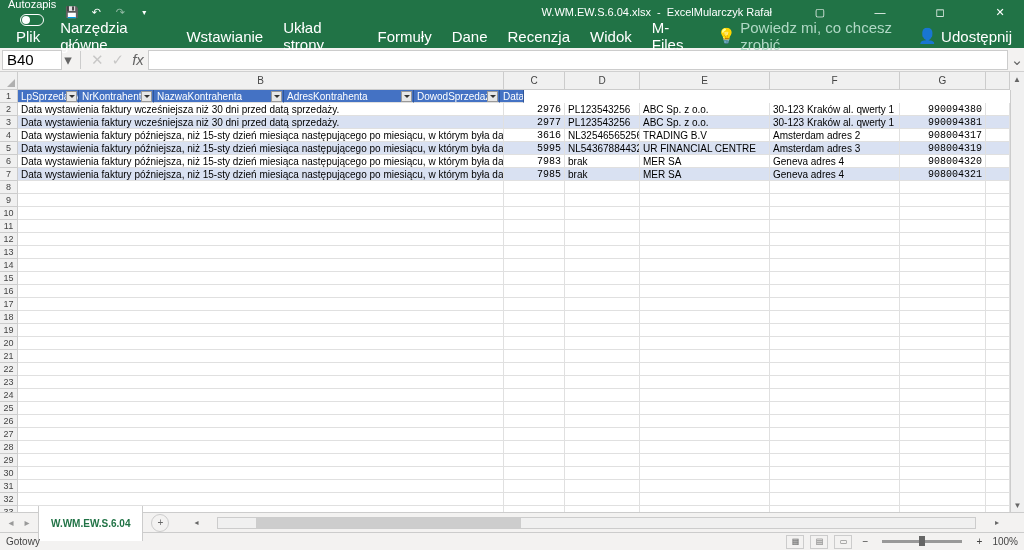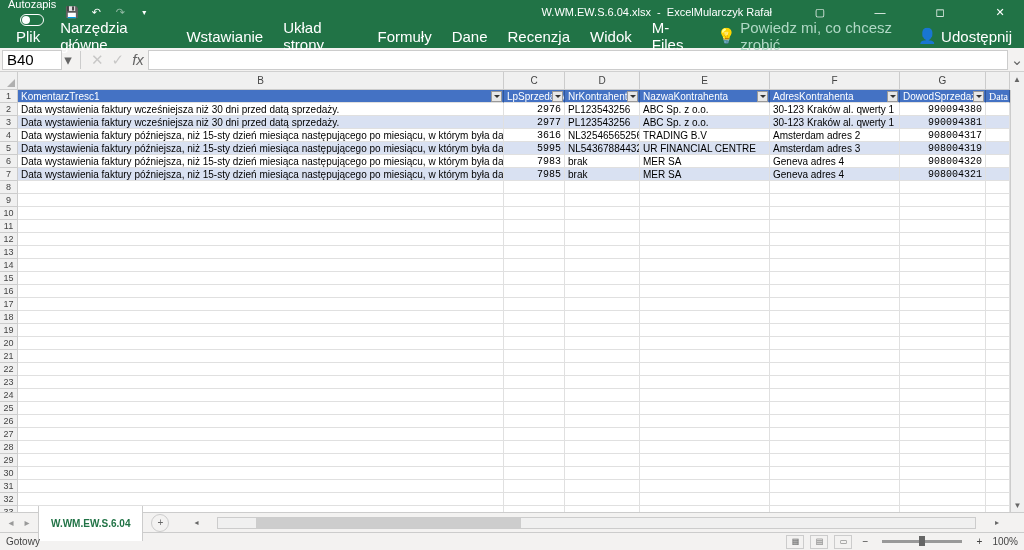--- a/index.html
+++ b/index.html
@@ -81,21 +81,21 @@
 .grid-top { display: flex; }
 .grid-body { display: flex; flex: 1; overflow: hidden; }
 
 
 .c-B { width: 486px; }
 .c-C { width: 61px; }
 .c-D { width: 75px; }
 .c-E { width: 130px; }
 .c-F { width: 130px; }
 .c-G { width: 86px; }
-.c-H { width: 24px; font-family: Liberation Serif, serif; }
+.c-H { width: 24px; }
 </style>
 </head>
 <body>
 
 <div class="title-bar">
   <div class="title-left">
     <span class="autosave-toggle">
       <span>Autozapis</span>
       <span class="toggle-switch">
           <span class="toggle-knob"></span>
@@ -200,21 +200,20 @@
         <div class="row-h">27</div>
         <div class="row-h">28</div>
         <div class="row-h">29</div>
         <div class="row-h">30</div>
         <div class="row-h">31</div>
         <div class="row-h">32</div>
         <div class="row-h">33</div>
       </div>
     <div class="cells" id="cells-area">
         <div class="cell-row header-row">
-          <div class="cell c-B">KomentarzTresc1<div class="filter-btn"></div></div>
           <div class="cell c-C">LpSprzedazy<div class="filter-btn"></div></div>
           <div class="cell c-D">NrKontrahenta<div class="filter-btn"></div></div>
           <div class="cell c-E">NazwaKontrahenta<div class="filter-btn"></div></div>
           <div class="cell c-F">AdresKontrahenta<div class="filter-btn"></div></div>
           <div class="cell c-G">DowodSprzedazy<div class="filter-btn"></div></div>
           <div class="cell c-H">Data</div>
         </div>
         <div class="cell-row">
           <div class="cell c-B">Data wystawienia faktury wcześniejsza niż 30 dni przed datą sprzedaży.</div>
           <div class="cell c-C num">2976</div>

